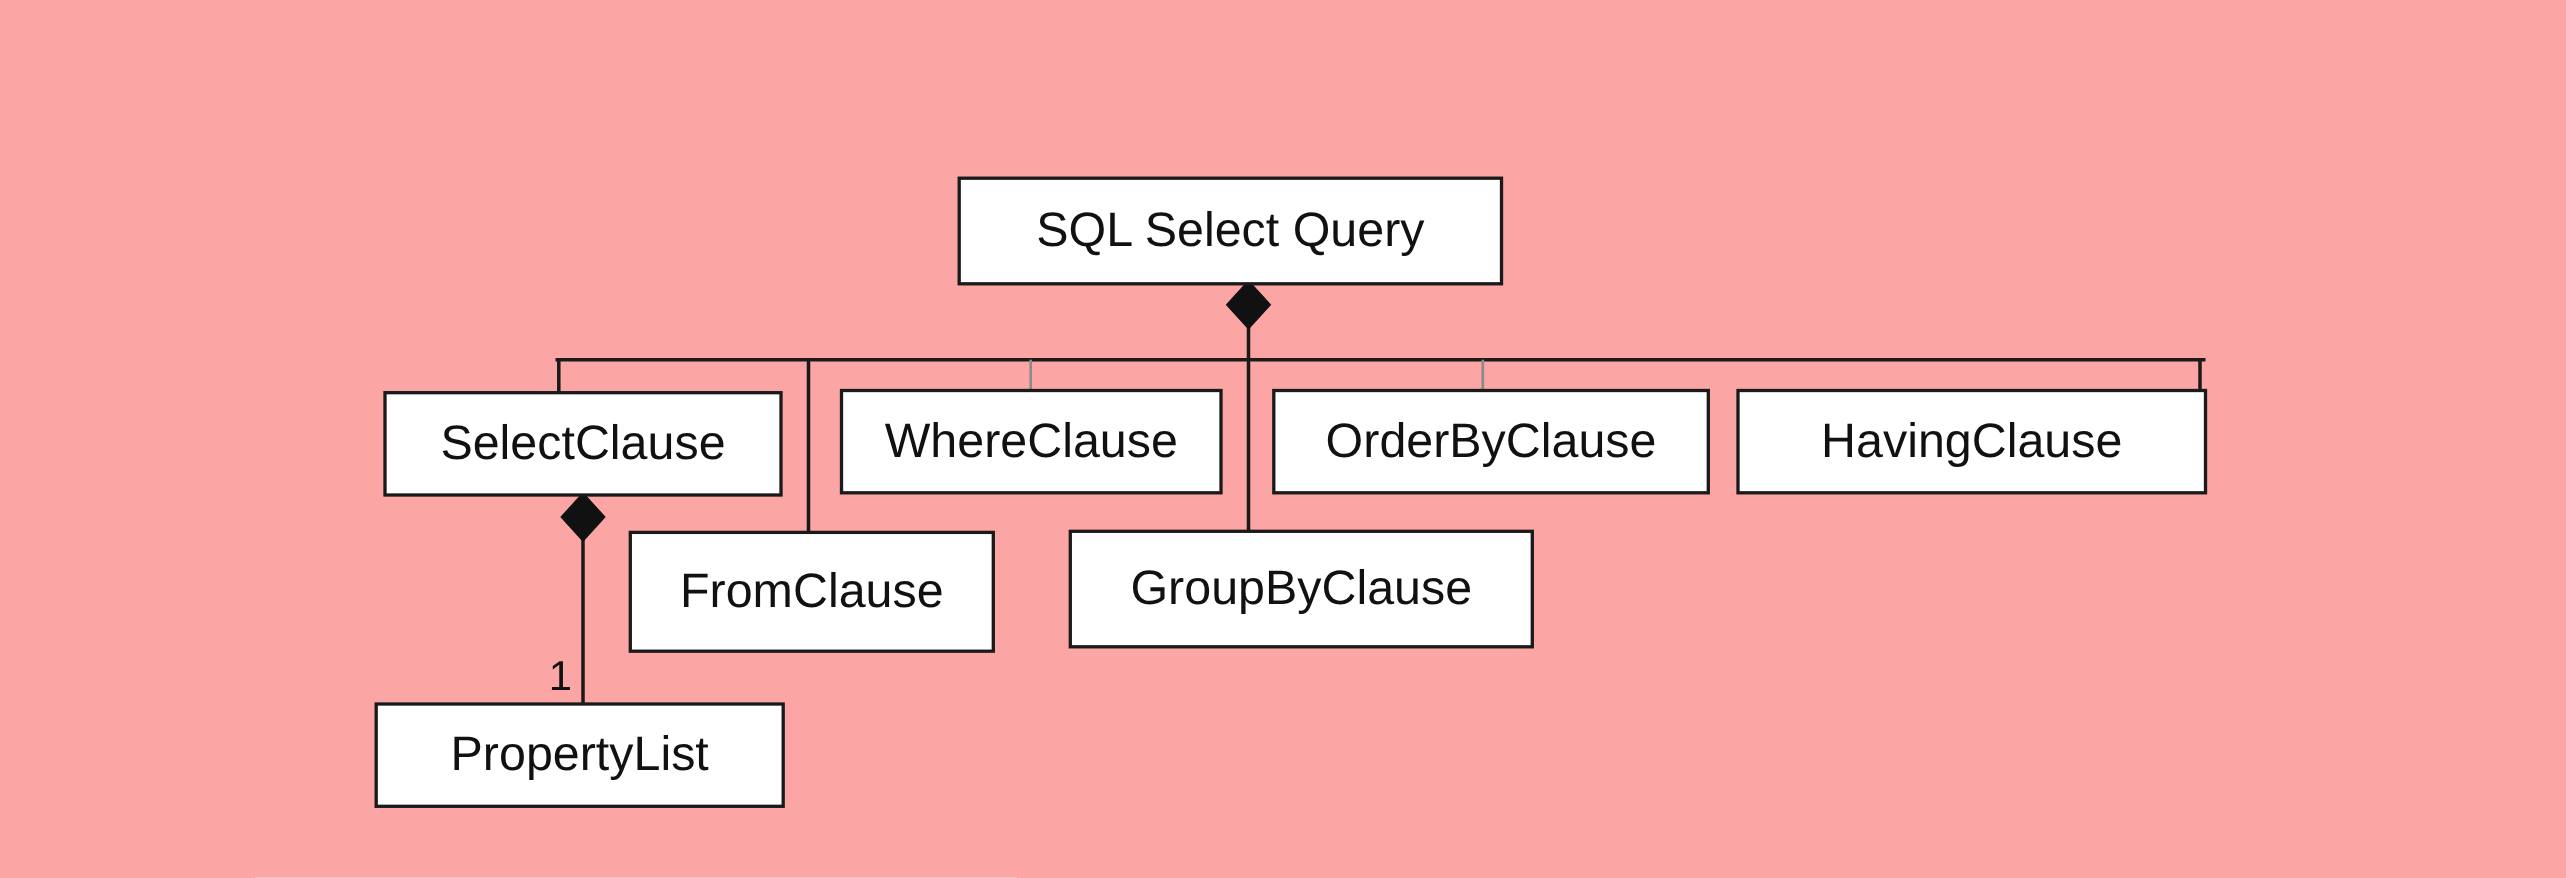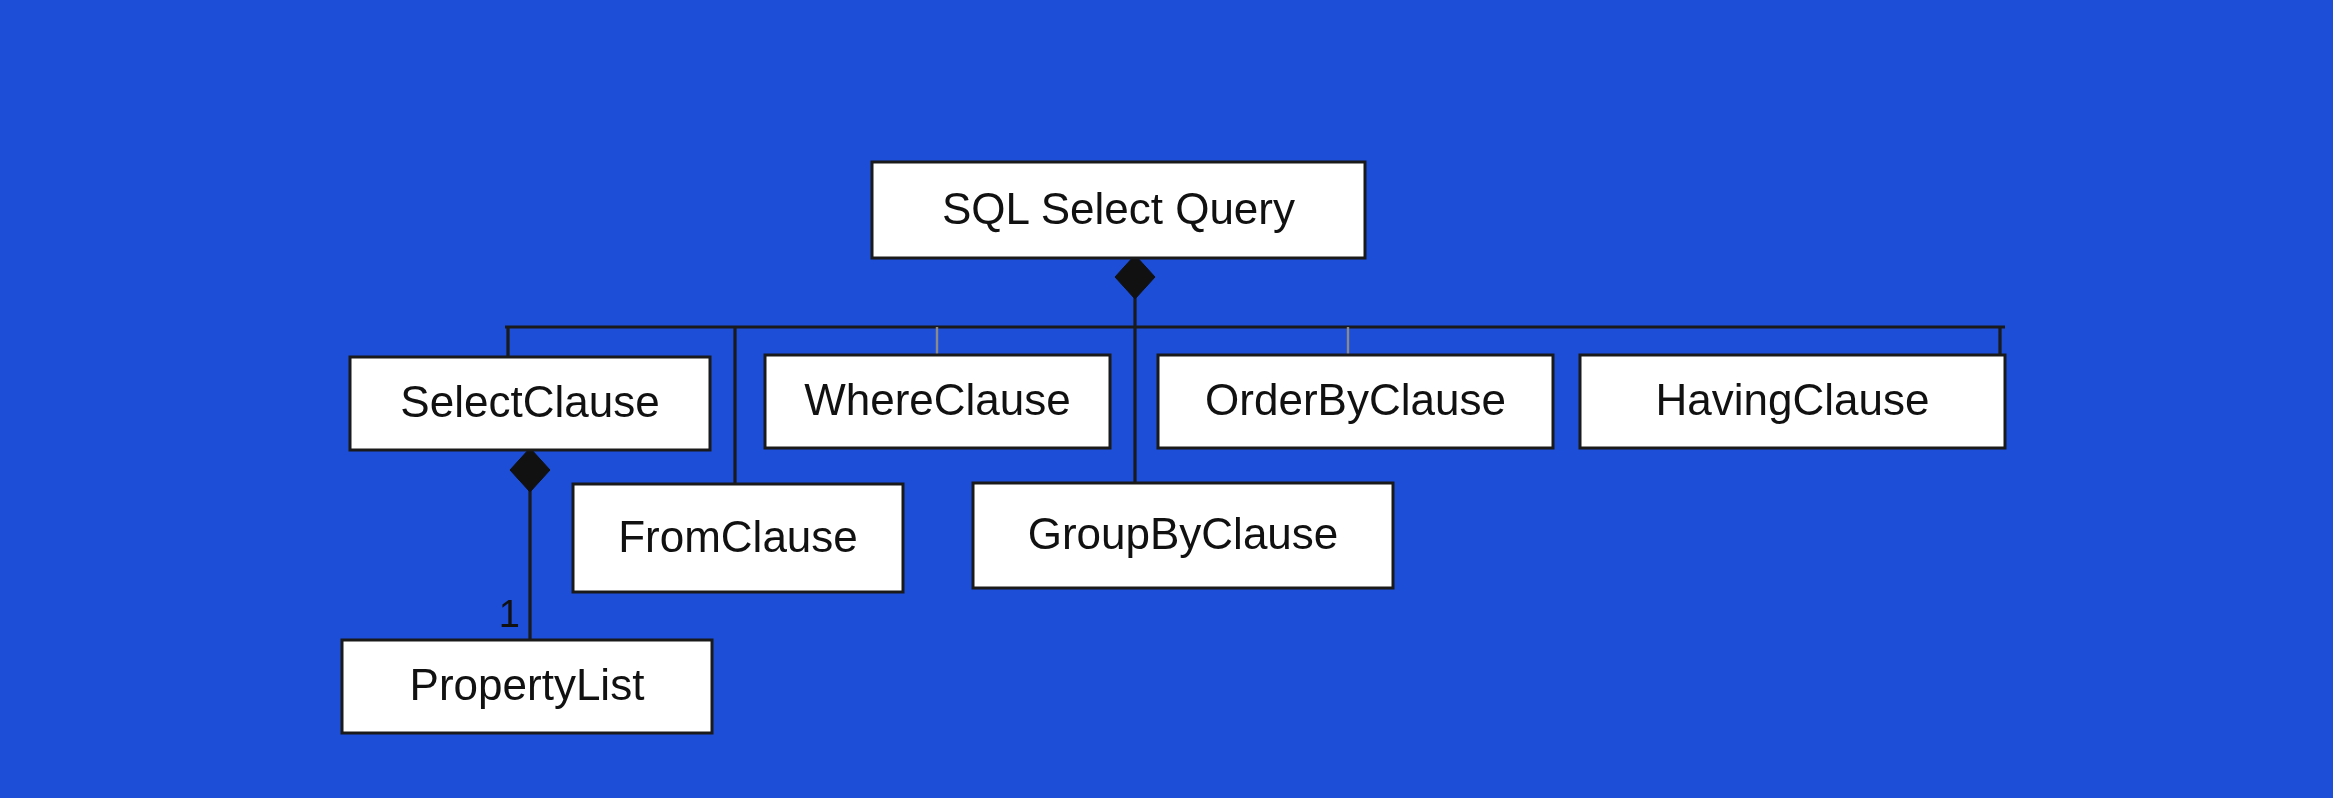--- a/index.html
+++ b/index.html
@@ -10,21 +10,21 @@
   body {
     width: 2333px;
     height: 798px;
     overflow: hidden;
     font-family: "Liberation Sans", sans-serif;
   }
   #diagram-root {
     position: relative;
     width: 2333px;
     height: 798px;
-    background: #1d4ed8;
+    background: #fca5a5;
   }
   svg#uml-canvas {
     display: block;
     width: 2333px;
     height: 798px;
   }
   .node-box {
     fill: #ffffff;
     stroke: #1a1a1a;
     stroke-width: 3;

